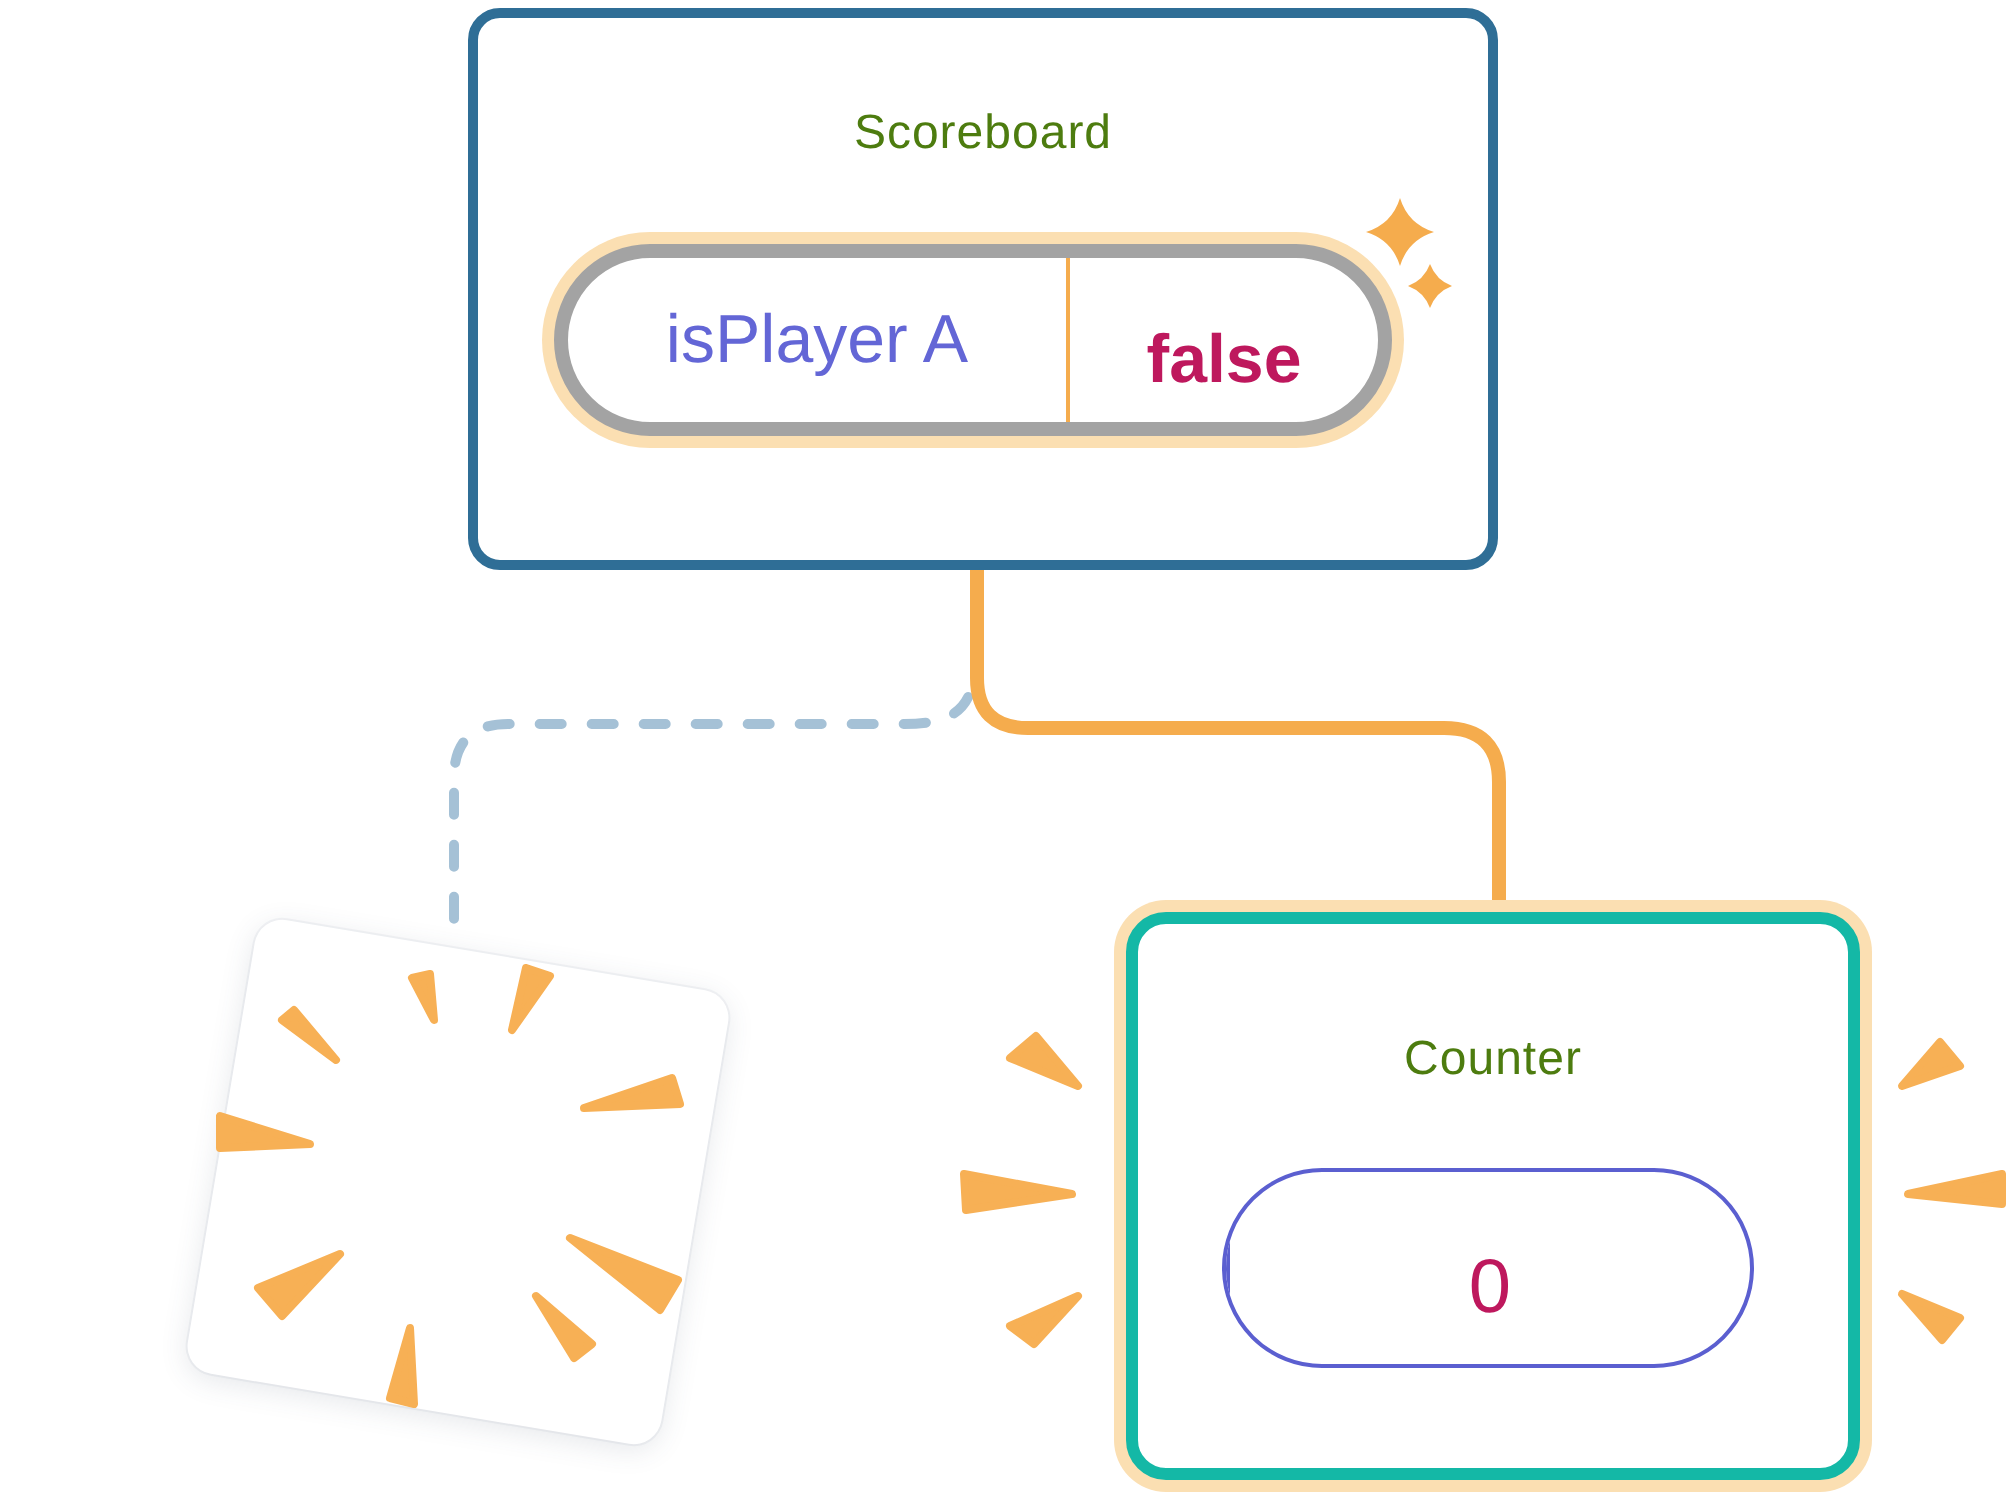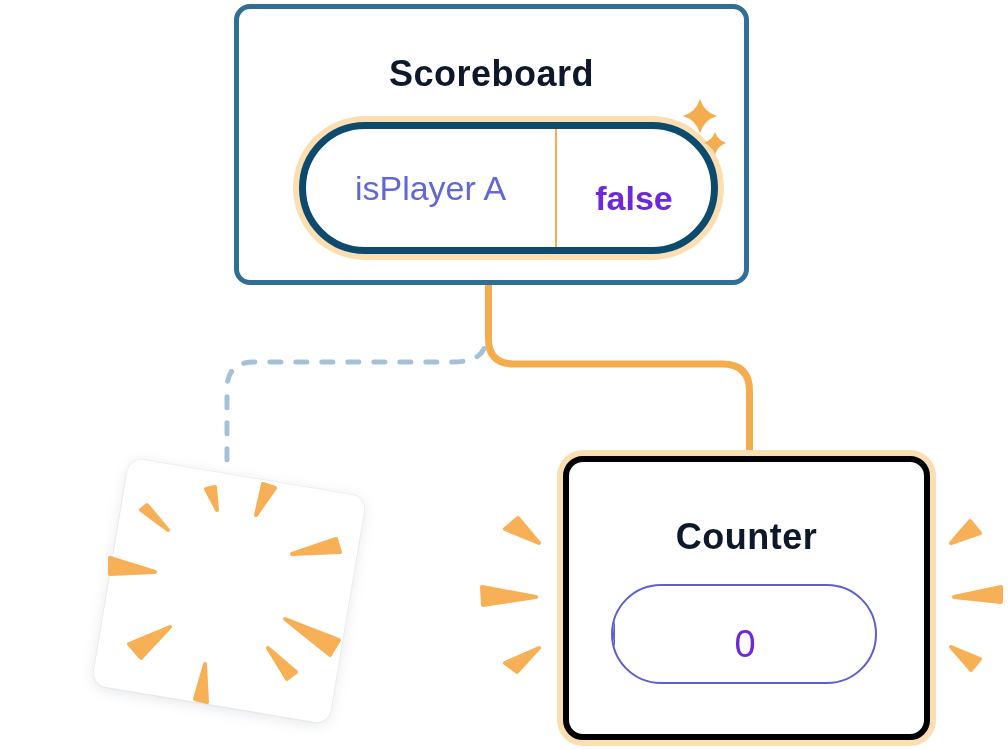--- a/index.html
+++ b/index.html
@@ -10,46 +10,46 @@
   svg.layer{position:absolute;left:0;top:0;width:1008px;height:750px;pointer-events:none;}
 
   
   .component-card{position:absolute;background:#fff;box-sizing:border-box;}
   .scoreboard-card{
     left:234px;top:4px;width:515px;height:281px;
     border:5px solid #2F6E96;border-radius:16px;z-index:4;
   }
   .counter-card{
     left:563px;top:456px;width:367px;height:284px;
-    border:6px solid #000000;border-radius:20px;
+    border:6px solid #14b8a6;border-radius:20px;
     box-shadow:0 0 0 6px #FBDFB2;z-index:4;
   }
   .card-title{
-    text-align:center;color:#0f172a;font-size:36px;font-weight:700;
+    text-align:center;color:#4d7c0f;font-size:24px;font-weight:400;
     letter-spacing:0.5px;
   }
   .scoreboard-card .card-title{margin-top:44px;}
   .counter-card .card-title{margin-top:54px;}
 
   
   .state-pill{
     position:absolute;box-sizing:border-box;display:flex;align-items:stretch;
     background:#fff;border-radius:999px;overflow:hidden;
   }
   .scoreboard-pill{
-    left:60px;top:113px;width:419px;height:132px;
-    border:7px solid #0c4a6e;box-shadow:0 0 0 6px #FBDFB2;
+    left:38px;top:113px;width:419px;height:96px;
+    border:7px solid #a3a3a3;box-shadow:0 0 0 6px #FBDFB2;
   }
   .counter-pill{
     left:42px;top:122px;width:266px;height:100px;
     border:2px solid #5B5FD0;
   }
   .pill-cell{display:flex;align-items:center;justify-content:center;}
   .pill-key{color:#6366D6;font-size:34px;}
-  .pill-value{color:#6d28d9;font-size:34px;margin-top:21px;}
+  .pill-value{color:#be185d;font-size:34px;margin-top:21px;}
   .scoreboard-pill .pill-key{width:249px;}
   .scoreboard-pill .pill-value{flex:1;font-weight:bold;}
   .scoreboard-pill .pill-divider{width:2px;background:#F5AC4D;}
   .counter-pill .pill-key{width:175px;}
   .counter-pill .pill-value{flex:1;font-size:38px;}
   .counter-pill .pill-divider{width:2px;background:#5B5FD0;}
 
   
   .poof-card{
     position:absolute;left:109px;top:476px;width:240px;height:230px;

